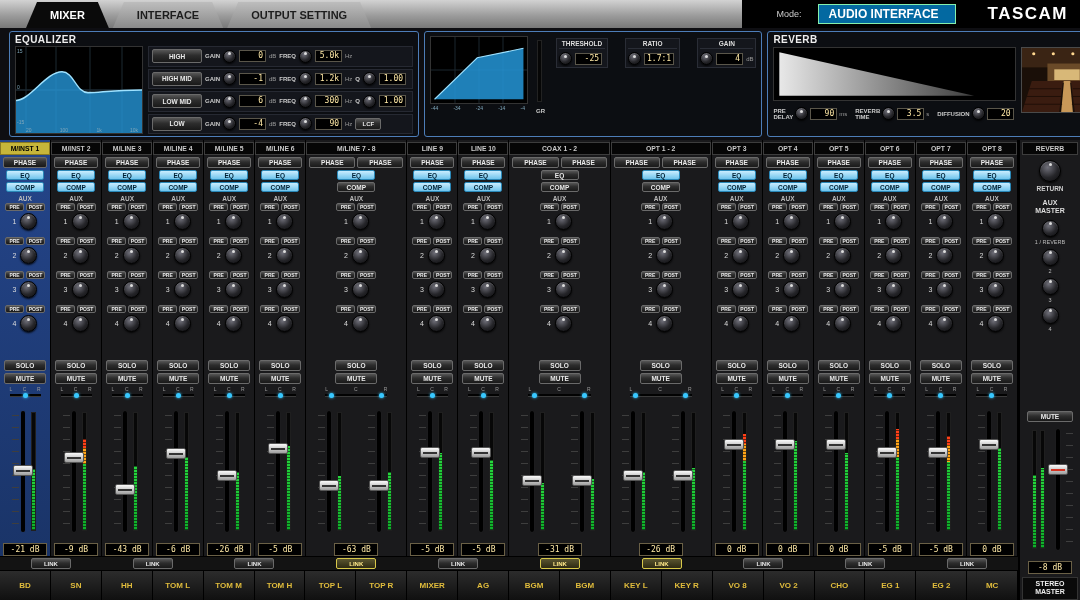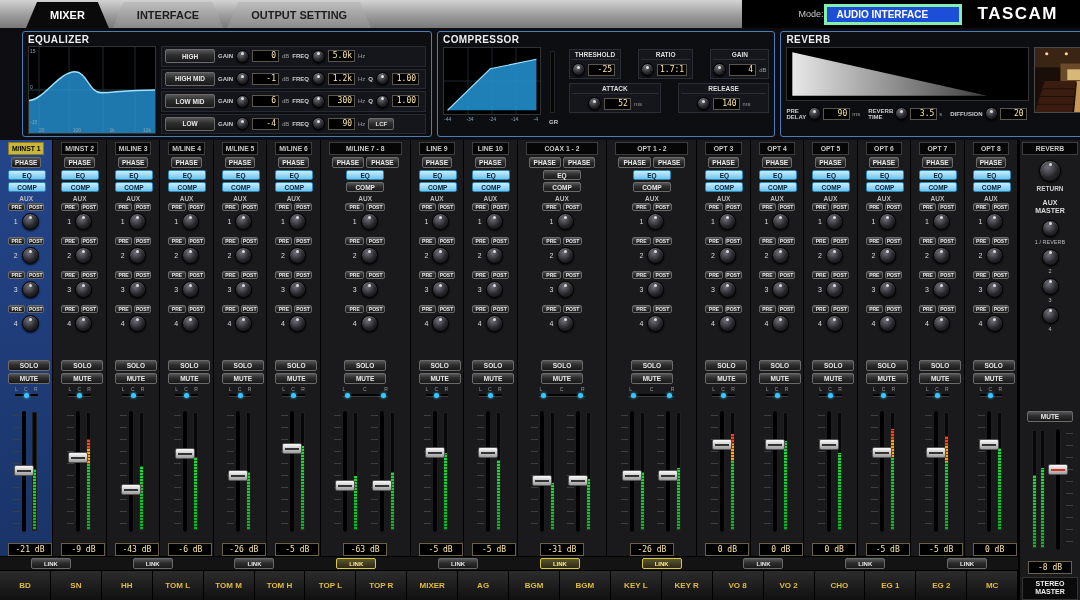--- a/index.html
+++ b/index.html
@@ -4,27 +4,27 @@
 <style>
   *{margin:0;padding:0;box-sizing:border-box;font-family:"Liberation Sans",sans-serif}
   html,body{width:1080px;height:600px;overflow:hidden;background:#000}
   #app{width:1080px;height:600px;background:#141414;display:flex;flex-direction:column}
 
   
   .topbar{height:28px;background:#000;display:flex;align-items:stretch}
   .tabs{flex:0 0 742px;background:linear-gradient(#d2d2d2,#9c9c9c 55%,#787878);display:flex;align-items:stretch;padding-left:26px;gap:4px}
   .tab{margin-top:2px;padding:0 24px;display:flex;align-items:center;font-size:11px;font-weight:bold;color:#1d1d1d;background:linear-gradient(#bdbdbd,#8a8a8a);clip-path:polygon(11px 0,calc(100% - 11px) 0,100% 100%,0 100%);cursor:pointer;white-space:nowrap}
   .tab.active{background:#0a0a0a;color:#fff}
-  .topbar-right{flex:1;display:flex;align-items:center;justify-content:flex-end;gap:0;padding-right:22px;background:#000}
+  .topbar-right{flex:1;display:flex;align-items:center;justify-content:flex-end;gap:16px;padding-right:12px;background:#000}
   .mode-label{color:#ccc;font-size:9px}
-  .mode-box{border:3px solid #86efac;background:#1d4ed8;color:#fff;font-size:10px;font-weight:bold;padding:2px 10px;min-width:138px}
+  .mode-box{border:1px solid #86efac;background:#0369a1;color:#fff;font-size:12px;font-weight:bold;padding:2px 10px;min-width:138px}
   .brand{color:#fff;font-size:17px;font-weight:bold;letter-spacing:1.5px;margin-left:16px}
 
   
-  .panels{height:112px;display:flex;gap:5px;padding:3px 22px;background:#0e0e12}
+  .panels{height:112px;display:flex;gap:5px;padding:3px 9px;background:#0e0e12}
   .panel{border:1px solid #4d7db8;border-radius:3px;background:#0c0e12;padding:2px 5px 3px;position:relative}
   .eq-panel{flex:0 0 388px}.comp-panel{flex:0 0 332px}.reverb-panel{flex:1}
   .ptitle{font-size:10px;font-weight:bold;color:#eee;letter-spacing:.4px}
 
   .eq-body{display:flex;gap:5px;height:88px;margin-top:1px}
   .graphbox{position:relative;background:#000;border:1px solid #333}
   .eq-graph{width:128px}
   .axis-x{position:absolute;bottom:0;left:10px;right:4px;display:flex;justify-content:space-between;font-size:5px;color:#7fa7bb}
   .axis-y{position:absolute;top:1px;bottom:8px;left:1px;display:flex;flex-direction:column;justify-content:space-between;font-size:5px;color:#7fa7bb}
   .eq-bands{flex:1;display:flex;flex-direction:column;gap:2px}
@@ -56,21 +56,21 @@
   .rv-left{flex:1;display:flex;flex-direction:column}
   .rv-graph{height:54px}
   .rv-params{display:flex;gap:8px;margin-top:6px;align-items:center}
   .rv-cell{display:flex;align-items:center;gap:2px}
   .rv-photo{width:92px;height:66px;border:1px solid #4a4a4a;overflow:hidden;background:#1a0f08}
 
   
   .mixer{flex:1;display:flex;background:#0e0e0e;min-height:0}
   .chan-area{flex:1;display:flex;flex-direction:column;min-width:0}
   .strips{flex:1;display:flex}
-  .strip{flex:1;display:flex;flex-direction:column;background:#1a1a1c;border-right:1px solid #000;padding:2px 8px 0;min-width:0}
+  .strip{flex:1;display:flex;flex-direction:column;background:#1a1a1c;border-right:1px solid #000;padding:2px 0 0;min-width:0}
   .strip.stereo{flex:2}
   .strip.selected{background:linear-gradient(#24458a,#1a3468)}
   .ch-label{height:13px;background:#060606;border:1px solid #3d3d3d;color:#c9c9c9;font-size:6.8px;font-weight:bold;display:flex;align-items:center;justify-content:center;white-space:nowrap;overflow:hidden;cursor:pointer}
   .strip.selected>.ch-label{background:#c6b63a;color:#000;border-color:#8a7a20}
   .phase-row{display:flex;gap:2px;margin:2px 3px 0}
   .btn.phase{flex:1;height:11px}
   .btn.eqb,.btn.compb{width:38px;height:10px;margin:2px auto 0;flex:0 0 auto}
   .aux-title{font-size:6.5px;color:#bbb;text-align:center;margin-top:3px;font-weight:bold}
   .aux-unit{height:33px;margin-top:1px;flex:0 0 auto}
   .prepost{display:flex;gap:2px;justify-content:center}
@@ -237,21 +237,20 @@
               </div>
         <div class="vbox">90</div>
         <span class="unit">Hz</span>
      <div class="btn lcf">LCF</div>
    </div>
           </div>
       </div>
     </section>
 
     <section class="panel comp-panel">
-      <div class="ptitle">COMPRESSOR</div>
       <div class="comp-body">
         <div class="comp-graph-wrap">
           <div class="graphbox comp-graph">
             <svg width="100%" height="100%" viewBox="0 0 108 70" preserveAspectRatio="none">
               <line x1="0" y1="35" x2="108" y2="35" stroke="#1c2a33" stroke-width="1"></line>
               <line x1="27" y1="0" x2="27" y2="70" stroke="#1c2a33" stroke-width="1"></line>
               <line x1="54" y1="0" x2="54" y2="70" stroke="#1c2a33" stroke-width="1"></line>
               <line x1="81" y1="0" x2="81" y2="70" stroke="#1c2a33" stroke-width="1"></line>
               <path d="M4,66 L52,22 L104,12 L104,66 Z" fill="#2596d8" fill-opacity="0.85"></path>
               <path d="M4,66 L52,22 L104,12" fill="none" stroke="#9fe2ff" stroke-width="1.2"></path>
@@ -290,42 +289,20 @@
      </div>
    </div>
               <div class="ccell">
      <div class="clabel">GAIN</div>
      <div class="cknobrow">
        <div class="knob sm">
                     <i></i>
                   </div>
        <div class="vbox">4</div>
        <span class="unit">dB</span>
-     </div>
-   </div>
-            </div>
-   <div class="cp-row">
-              <div class="ccell">
-     <div class="clabel">ATTACK</div>
-     <div class="cknobrow">
-       <div class="knob sm">
-                    <i></i>
-                  </div>
-       <div class="vbox">52</div>
-       <span class="unit">ms</span>
-     </div>
-   </div>
-              <div class="ccell">
-     <div class="clabel">RELEASE</div>
-     <div class="cknobrow">
-       <div class="knob sm">
-                    <i></i>
-                  </div>
-       <div class="vbox">140</div>
-       <span class="unit">ms</span>
      </div>
    </div>
             </div>
           </div>
       </div>
     </section>
 
     <section class="panel reverb-panel">
       <div class="ptitle">REVERB</div>
       <div class="reverb-body">

